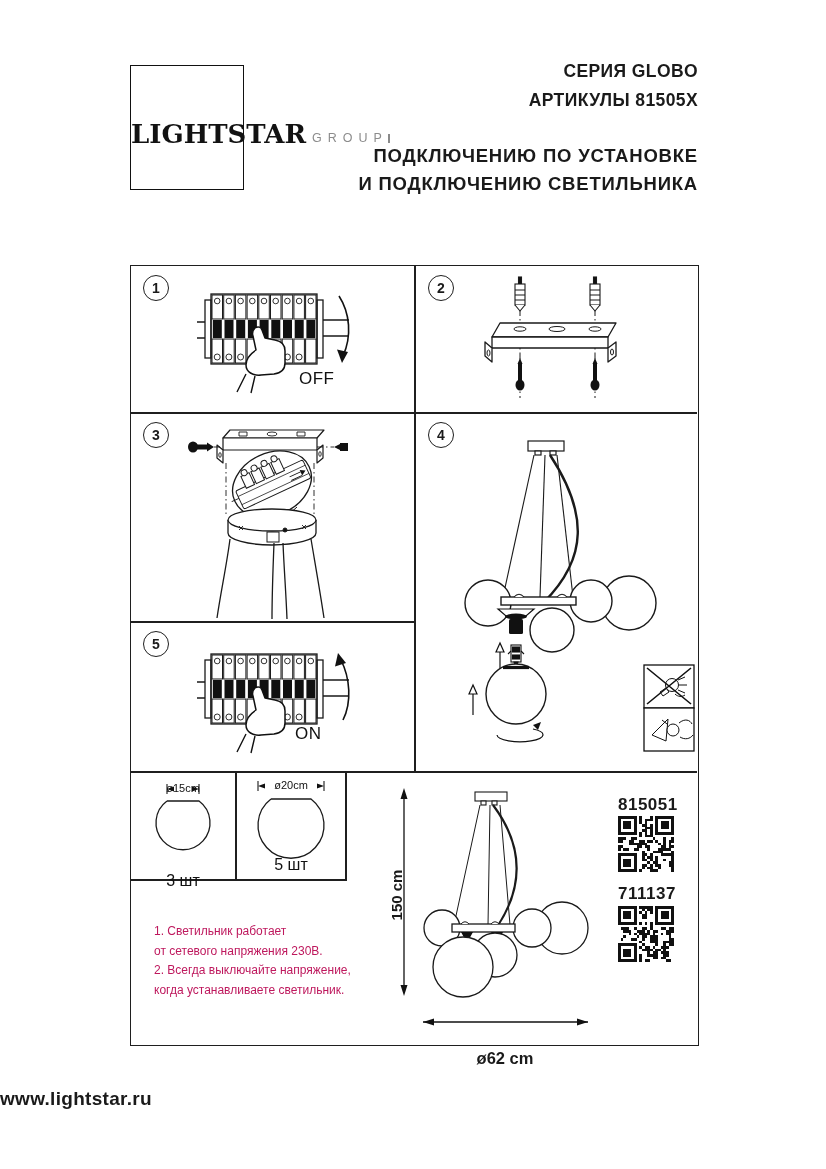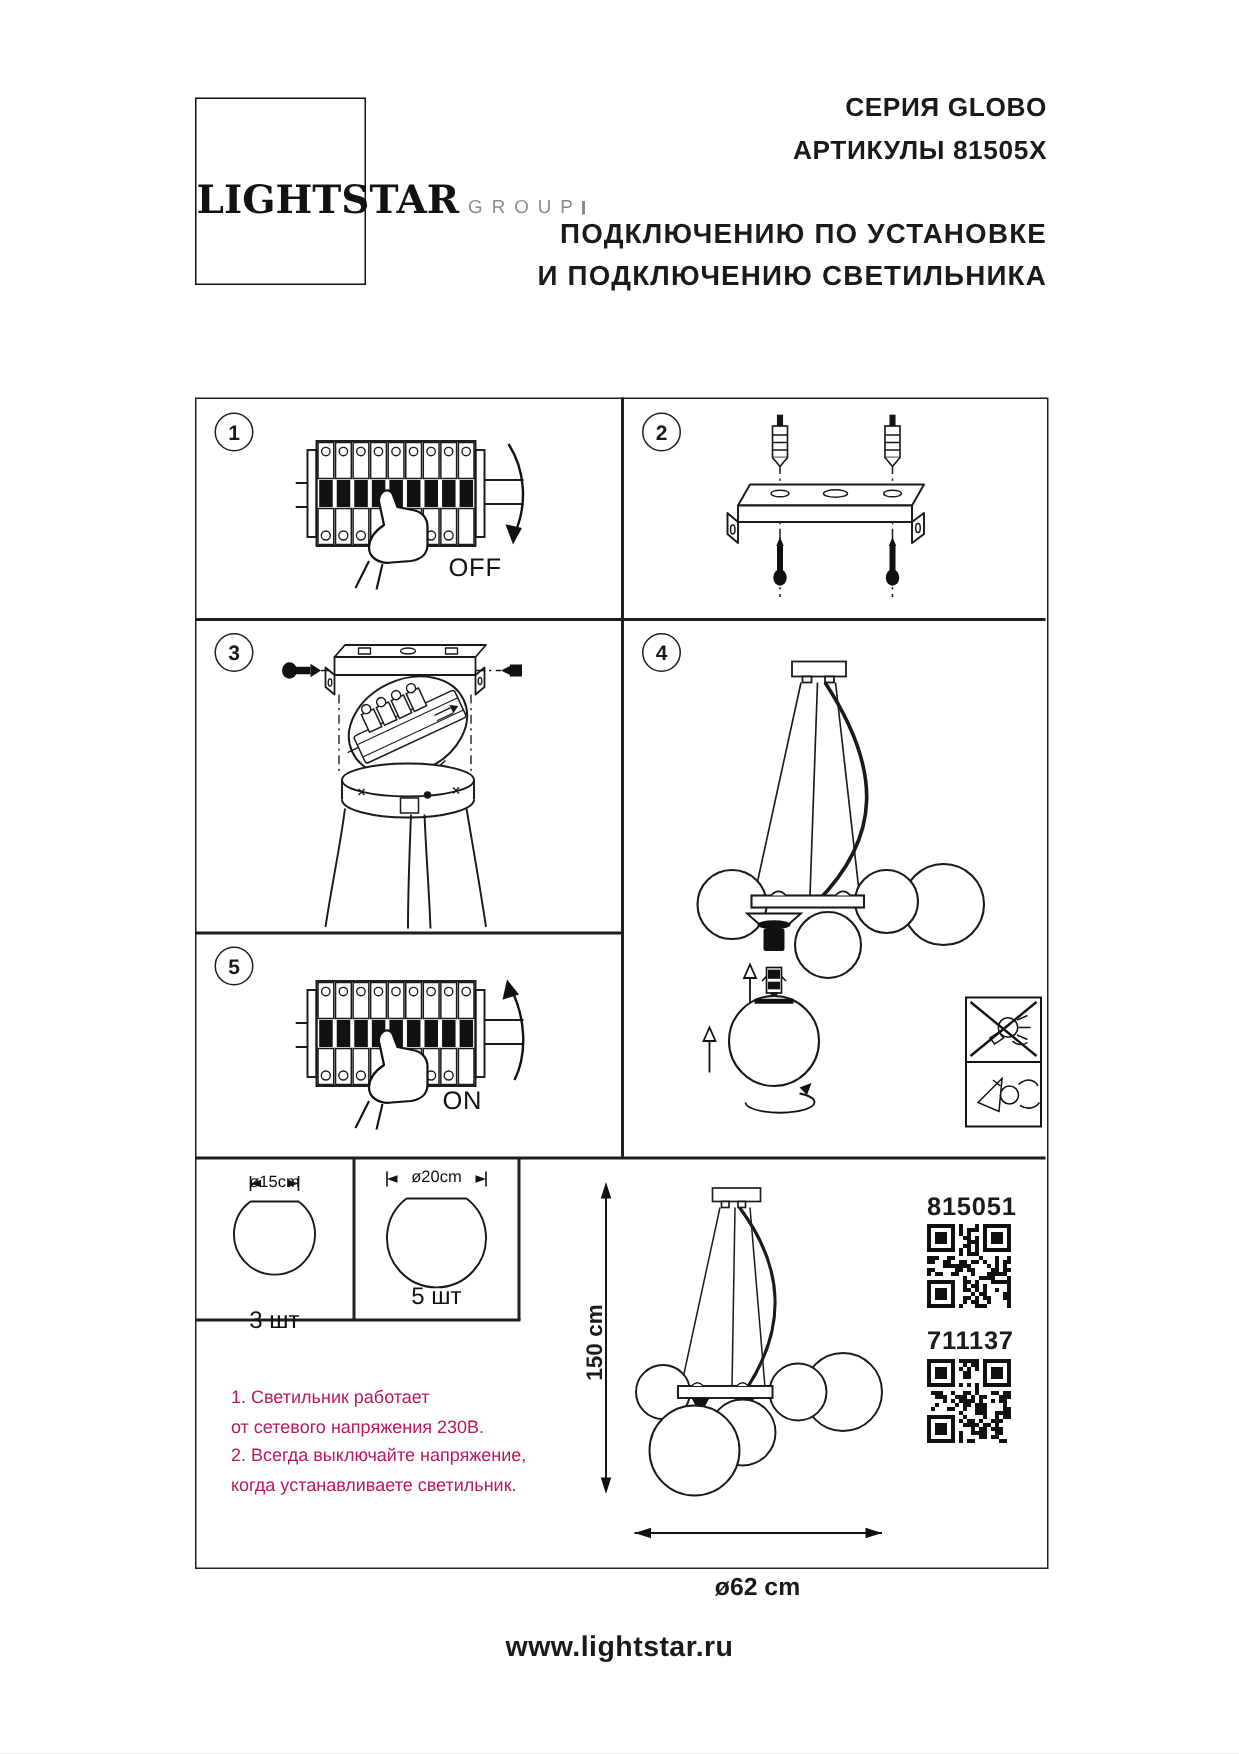--- a/index.html
+++ b/index.html
@@ -29,21 +29,21 @@
   .switch-label{position:absolute;font-size:17px;font-weight:normal;letter-spacing:0.5px;color:#111;}
   
   .dim-label{position:absolute;font-size:11px;color:#111;text-align:center;}
   .qty-label{position:absolute;font-size:16px;color:#111;text-align:center;}
   .rot-label{position:absolute;left:362px;top:886px;width:70px;height:18px;transform:rotate(-90deg);
              font-weight:bold;font-size:15px;text-align:center;}
   .width-label{position:absolute;left:440px;top:1001px;width:130px;text-align:center;font-weight:bold;font-size:16.5px;margin-top:48px;}
   .article-code{position:absolute;left:618px;width:80px;font-weight:bold;font-size:17px;letter-spacing:0.5px;}
   .qr{position:absolute;left:618px;width:56px;height:56px;}
   .notes{position:absolute;left:154px;top:922px;width:250px;font-size:12px;line-height:19.5px;color:#be185d;}
-  .footer{position:absolute;left:0;top:1088px;width:100%;text-align:center;font-weight:bold;font-size:19px;letter-spacing:0.3px;}
+  .footer{position:absolute;left:0;top:1088px;width:100%;text-align:left;font-weight:bold;font-size:19px;letter-spacing:0.3px;}
   svg{display:block;}
 </style>
 </head>
 <body>
 
 <div class="sheet">
 
   <div class="logo">
     <div class="logo-big">LIGHT</div>
     <div class="logo-big">STAR</div>

